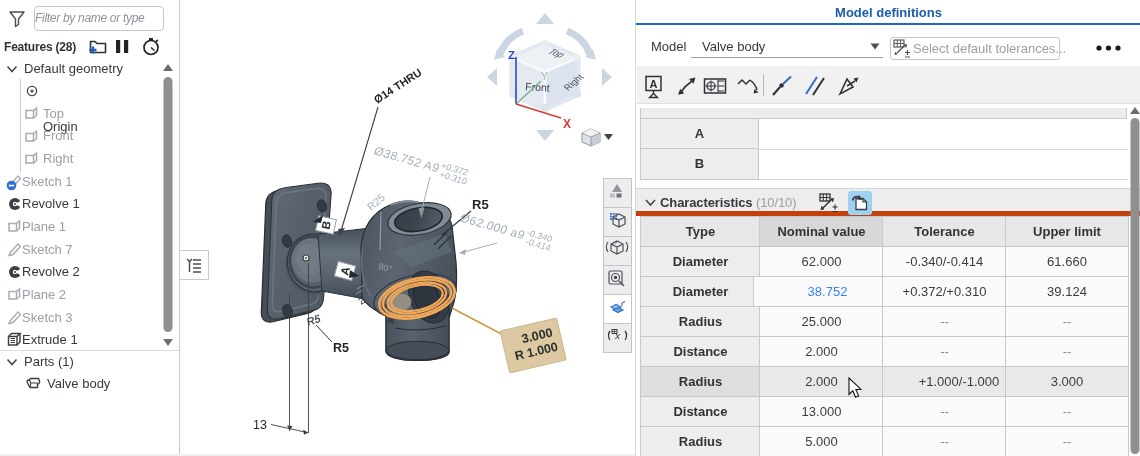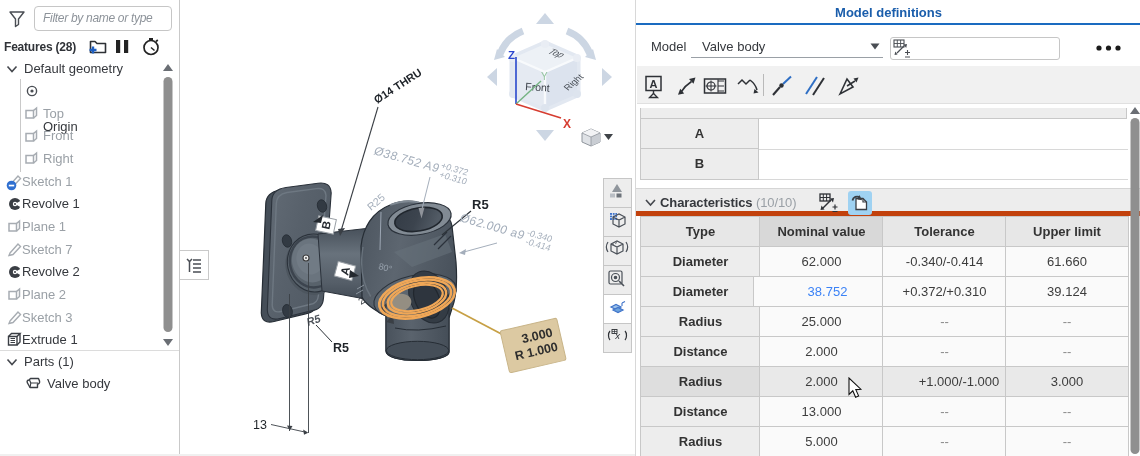--- a/index.html
+++ b/index.html
@@ -2,21 +2,21 @@
 <html><head>
 <meta charset="utf-8">
 <style>
 html,body{margin:0;padding:0;}
 body{width:1140px;height:456px;position:relative;overflow:hidden;background:#fff;
   font-family:"Liberation Sans",sans-serif;-webkit-font-smoothing:antialiased;}
 .abs{position:absolute;}
 
 #lpanel{left:0;top:0;width:179px;height:456px;background:#fff;border-right:1px solid #c9c9c9;}
 #filterbox{left:34px;top:6px;width:128px;height:23px;border:1px solid #c6c6c6;border-radius:4px;
-  font-style:italic;color:#8d939a;font-size:12px;letter-spacing:-0.3px;line-height:23px;padding-left:8px;}
+  font-style:italic;color:#8d939a;font-size:12px;letter-spacing:-0.3px;line-height:23px;}
 #feat{left:4px;top:40px;font-size:12px;font-weight:bold;color:#303338;letter-spacing:-0.2px;}
 .trow{left:0;height:22px;font-size:13px;color:#35383d;white-space:nowrap;}
 .gray{color:#9aa0a6;}
 
 #rpanel{left:635px;top:0;width:505px;height:456px;background:#fff;border-left:1px solid #d8d8d8;}
 #mdtitle{left:0px;top:5px;width:505px;text-align:center;font-size:13px;font-weight:bold;color:#1a5dab;}
 #bluebar{left:0;top:23px;width:505px;height:2px;background:#1a6bc0;}
 #toolbar2{left:1px;top:66px;width:504px;height:37px;background:#f1f1f1;border-bottom:1px solid #e0e0e0;}
 .cell{position:absolute;box-sizing:border-box;border-left:1px solid #c8c8c8;border-top:1px solid #c8c8c8;
   text-align:center;font-size:13px;color:#3d3d3d;}
@@ -374,20 +374,21 @@
       <path d="M0.5 0.5 L9.5 0.5 L5 6.5 Z" fill="#4a4e54"></path>
     </svg>
   <div class="abs" style="left:254px;top:37px;width:168px;height:21px;border:1px solid #c6c6c6;border-radius:3px;"></div>
   <svg class="abs" style="left:257px;top:39px" width="18" height="19" viewBox="0 0 18 19">
     <rect x="1" y="1" width="10" height="7" fill="none" stroke="#4a4e54" stroke-width="1.1"></rect>
     <path d="M4.3 1 L4.3 8 M7.6 1 L7.6 8 M1 4.5 L11 4.5" stroke="#4a4e54" stroke-width="0.9"></path>
     <path d="M4 14 L11 7" stroke="#4a4e54" stroke-width="1.3"></path>
     <path d="M10.5 5.5 L14 5 L13.2 9 Z M4.5 15.5 L1.5 16 L2.3 12.5 Z" fill="#4a4e54"></path>
     <path d="M12 13.5 L17 13.5 M14.5 11 L14.5 16 M12 18 L17 18" stroke="#4a4e54" stroke-width="1.1"></path>
   </svg>
+  <div class="abs" style="left:277px;top:41px;font-size:13px;color:#9aa0a6;">Select default tolerances...</div>
   <svg class="abs" style="left:459px;top:44px" width="30" height="8" viewBox="0 0 30 8">
       <circle cx="4" cy="4" r="2.6" fill="#1b1b1b"></circle>
       <circle cx="13.5" cy="4" r="2.6" fill="#1b1b1b"></circle>
       <circle cx="23" cy="4" r="2.6" fill="#1b1b1b"></circle>
     </svg>
   <div id="toolbar2" class="abs">
     <svg class="abs" style="left:7px;top:9px" width="21" height="24" viewBox="0 0 21 24">
       <rect x="2" y="1.5" width="15" height="14" fill="none" stroke="#2e3136" stroke-width="1.5"></rect>
       <text x="9.5" y="12.5" font-size="11" font-weight="bold" fill="#2e3136" text-anchor="middle">A</text>
       <path d="M9.5 15.5 L9.5 19" stroke="#2e3136" stroke-width="1.4"></path>

